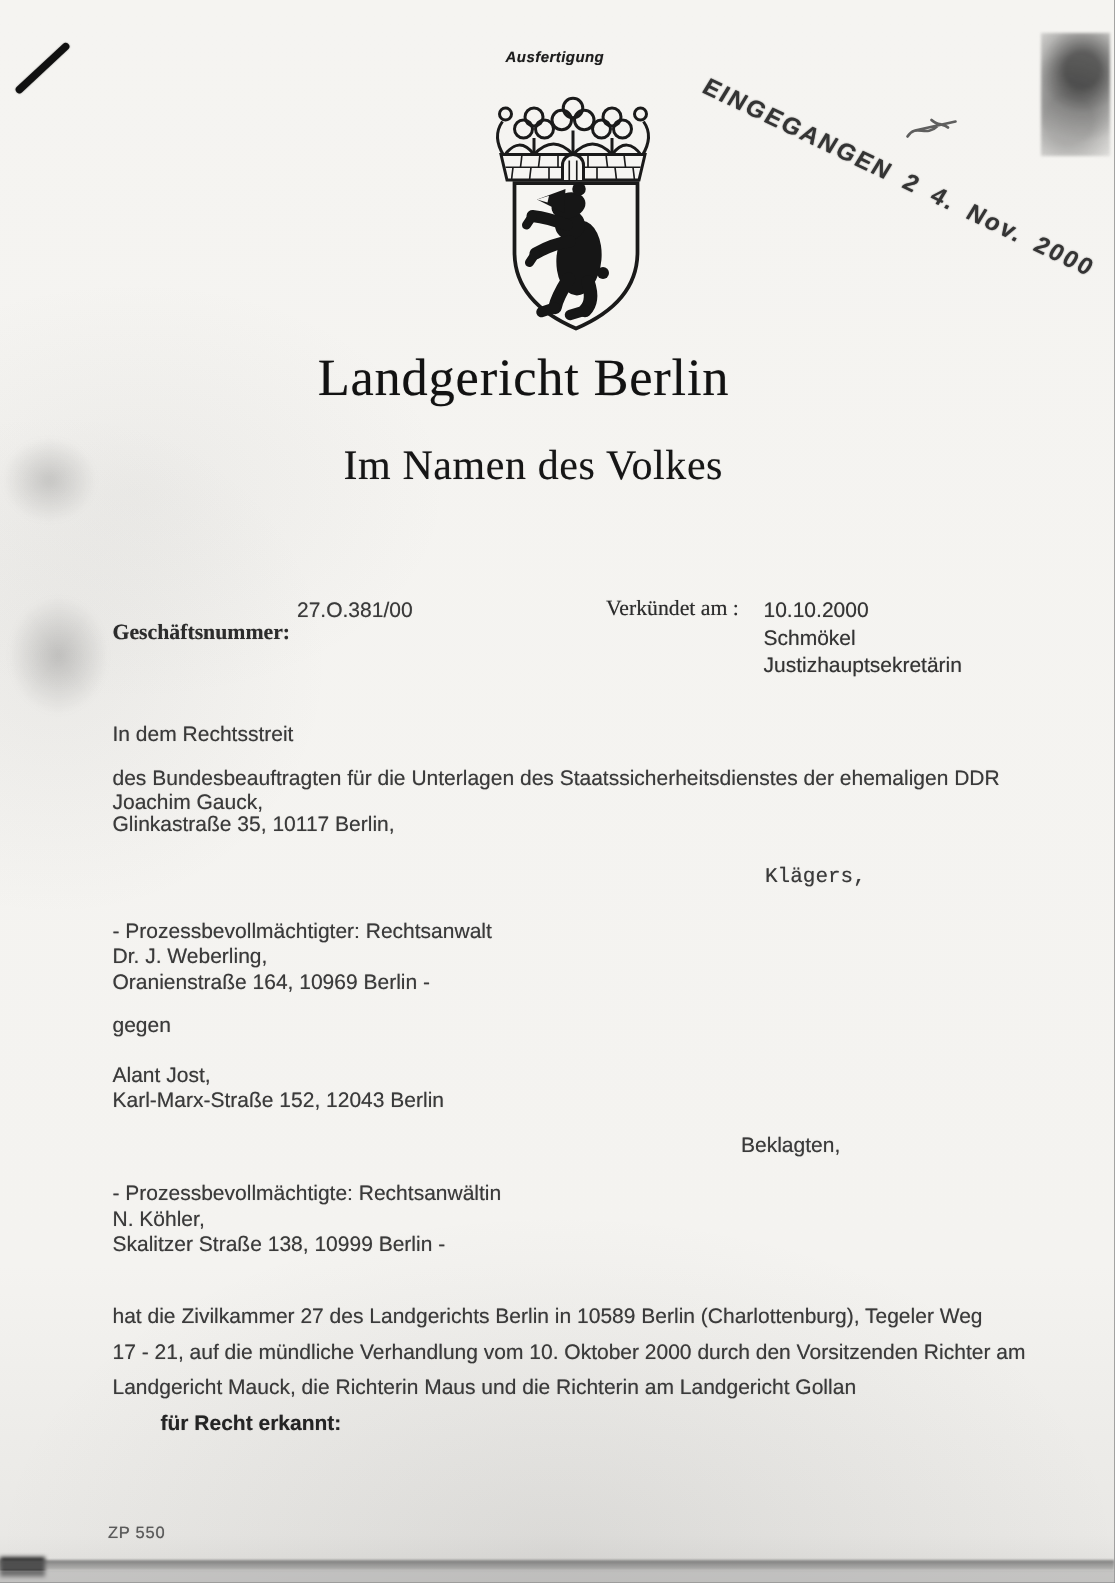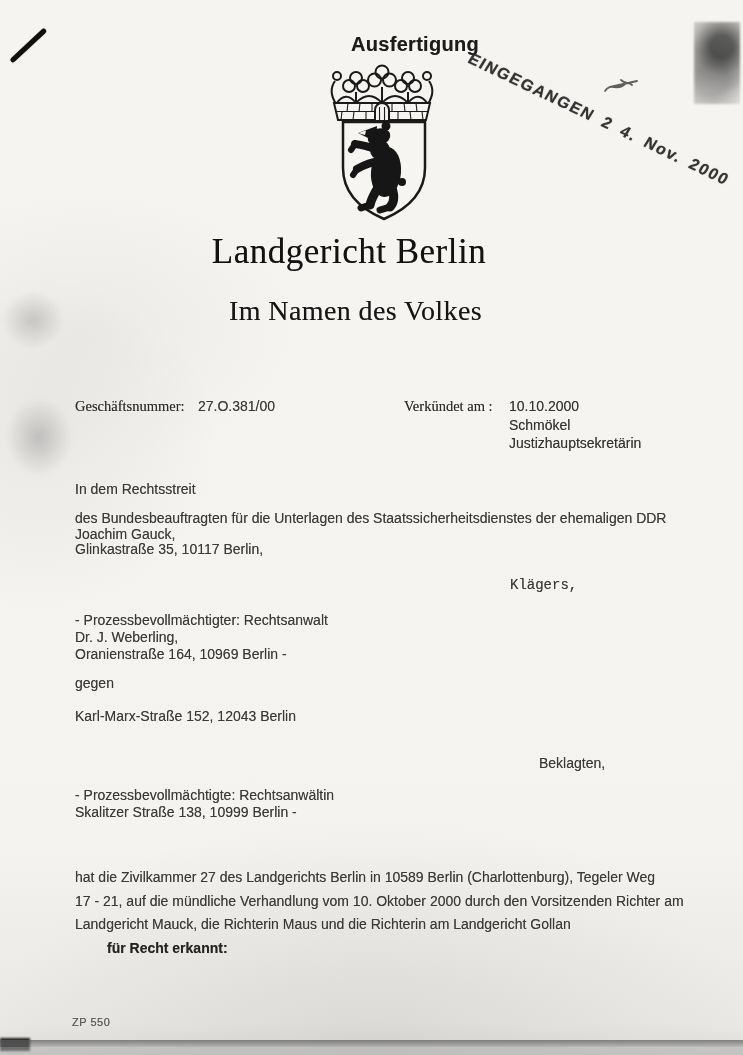--- a/index.html
+++ b/index.html
@@ -13,21 +13,21 @@
       radial-gradient(ellipse 500px 300px at 50% 98%, rgba(90,90,90,0.10), transparent 75%),
       linear-gradient(180deg,#f5f4f1 0%, #f4f3f0 80%, #e9e8e5 97%, #dddcd9 100%);
     overflow:hidden;
     font-family:"Liberation Sans", sans-serif;
     color:#333;
   }
   .abs{position:absolute;}
   .scan-text{ text-shadow:0 0 0.5px rgba(50,50,50,0.55); }
 
   
-  .copy-label{left:351px;top:33px;font-size:20px;font-weight:bold;color:#1c1c1c;letter-spacing:0.3px;}
+  .copy-label{left:337px;top:33px;font-size:10px;font-weight:bold;color:#1c1c1c;letter-spacing:0.3px;font-style:italic;}
   .stamp{
     left:474px;top:50px;
     transform:rotate(25.5deg) skewX(-6deg);
     transform-origin:left top;
     font-weight:bold;font-size:16px;letter-spacing:1.6px;word-spacing:4px;
     color:#262626;white-space:nowrap;
     text-shadow:0 0 1px rgba(45,45,45,0.75);
     opacity:0.93;
   }
   .squiggle{left:601px;top:76px;opacity:0.8;}
@@ -40,35 +40,35 @@
     letter-spacing:0.5px;line-height:1;
   }
   .main-heading{
     left:0;top:297px;width:686px;text-align:center;text-indent:25px;
     font-family:"Liberation Serif", serif;font-size:28px;color:#161616;
     letter-spacing:0.4px;line-height:1;
   }
 
   
   .serif-label{font-family:"Liberation Serif", serif;font-size:14.5px;color:#2c2c2c;}
-  .case-label{left:75px;top:398px;}
+  .case-label{left:75px;top:414px;font-weight:bold;}
   .case-number{left:198px;top:398px;font-size:14px;color:#343434;}
   .announced-label{left:404px;top:398px;}
   .announce-block{left:509px;top:397px;font-size:14px;line-height:18.5px;color:#343434;}
 
   
   .body-line{font-size:14px;color:#3a3a3a;white-space:nowrap;}
   .blk{left:75px;}
   .intro{top:481px;}
   .plaintiff{top:511px;line-height:15.5px;}
   .role-plaintiff{left:510px;top:577px;font-family:Liberation Mono, monospace;}
   .counsel-p{top:612px;line-height:17px;}
   .versus{top:675px;}
   .defendant{top:708px;line-height:17px;}
-  .role-defendant{left:539px;top:755px;text-align:center;}
+  .role-defendant{left:494px;top:755px;text-align:center;}
   .counsel-d{top:787px;line-height:17px;}
   .judgment{top:866px;line-height:23.5px;width:660px;}
   .judgment .bold{font-weight:bold;color:#242424;margin-left:32px;}
 
   .form-code{left:72px;top:1016px;font-size:11px;color:#5a5a5a;letter-spacing:0.5px;}
 
   
   .pen-stroke{
     left:11px;top:59px;width:47px;height:4.5px;background:#101010;border-radius:3px;
     transform:rotate(-43deg);transform-origin:left center;
@@ -201,26 +201,28 @@
 
   <div class="abs blk counsel-p">
     <div class="body-line scan-text">- Prozessbevollmächtigter: Rechtsanwalt</div>
     <div class="body-line scan-text">Dr. J. Weberling,</div>
     <div class="body-line scan-text">Oranienstraße 164, 10969 Berlin -</div>
   </div>
 
   <div class="abs blk body-line versus scan-text">gegen</div>
 
   <div class="abs blk defendant">
+    <div class="body-line scan-text">Alant Jost,</div>
     <div class="body-line scan-text">Karl-Marx-Straße 152, 12043 Berlin</div>
   </div>
   <div class="abs body-line role-defendant scan-text">Beklagten,</div>
 
   <div class="abs blk counsel-d">
     <div class="body-line scan-text">- Prozessbevollmächtigte: Rechtsanwältin</div>
+    <div class="body-line scan-text">N. Köhler,</div>
     <div class="body-line scan-text">Skalitzer Straße 138, 10999 Berlin -</div>
   </div>
 
   <div class="abs blk judgment">
     <div class="body-line scan-text">hat die Zivilkammer 27 des Landgerichts Berlin in 10589 Berlin (Charlottenburg), Tegeler Weg</div>
     <div class="body-line scan-text">17 - 21, auf die mündliche Verhandlung vom 10. Oktober 2000 durch den Vorsitzenden Richter am</div>
     <div class="body-line scan-text">Landgericht Mauck, die Richterin Maus und die Richterin am Landgericht Gollan</div>
     <div class="body-line bold scan-text">für Recht erkannt:</div>
   </div>
 

